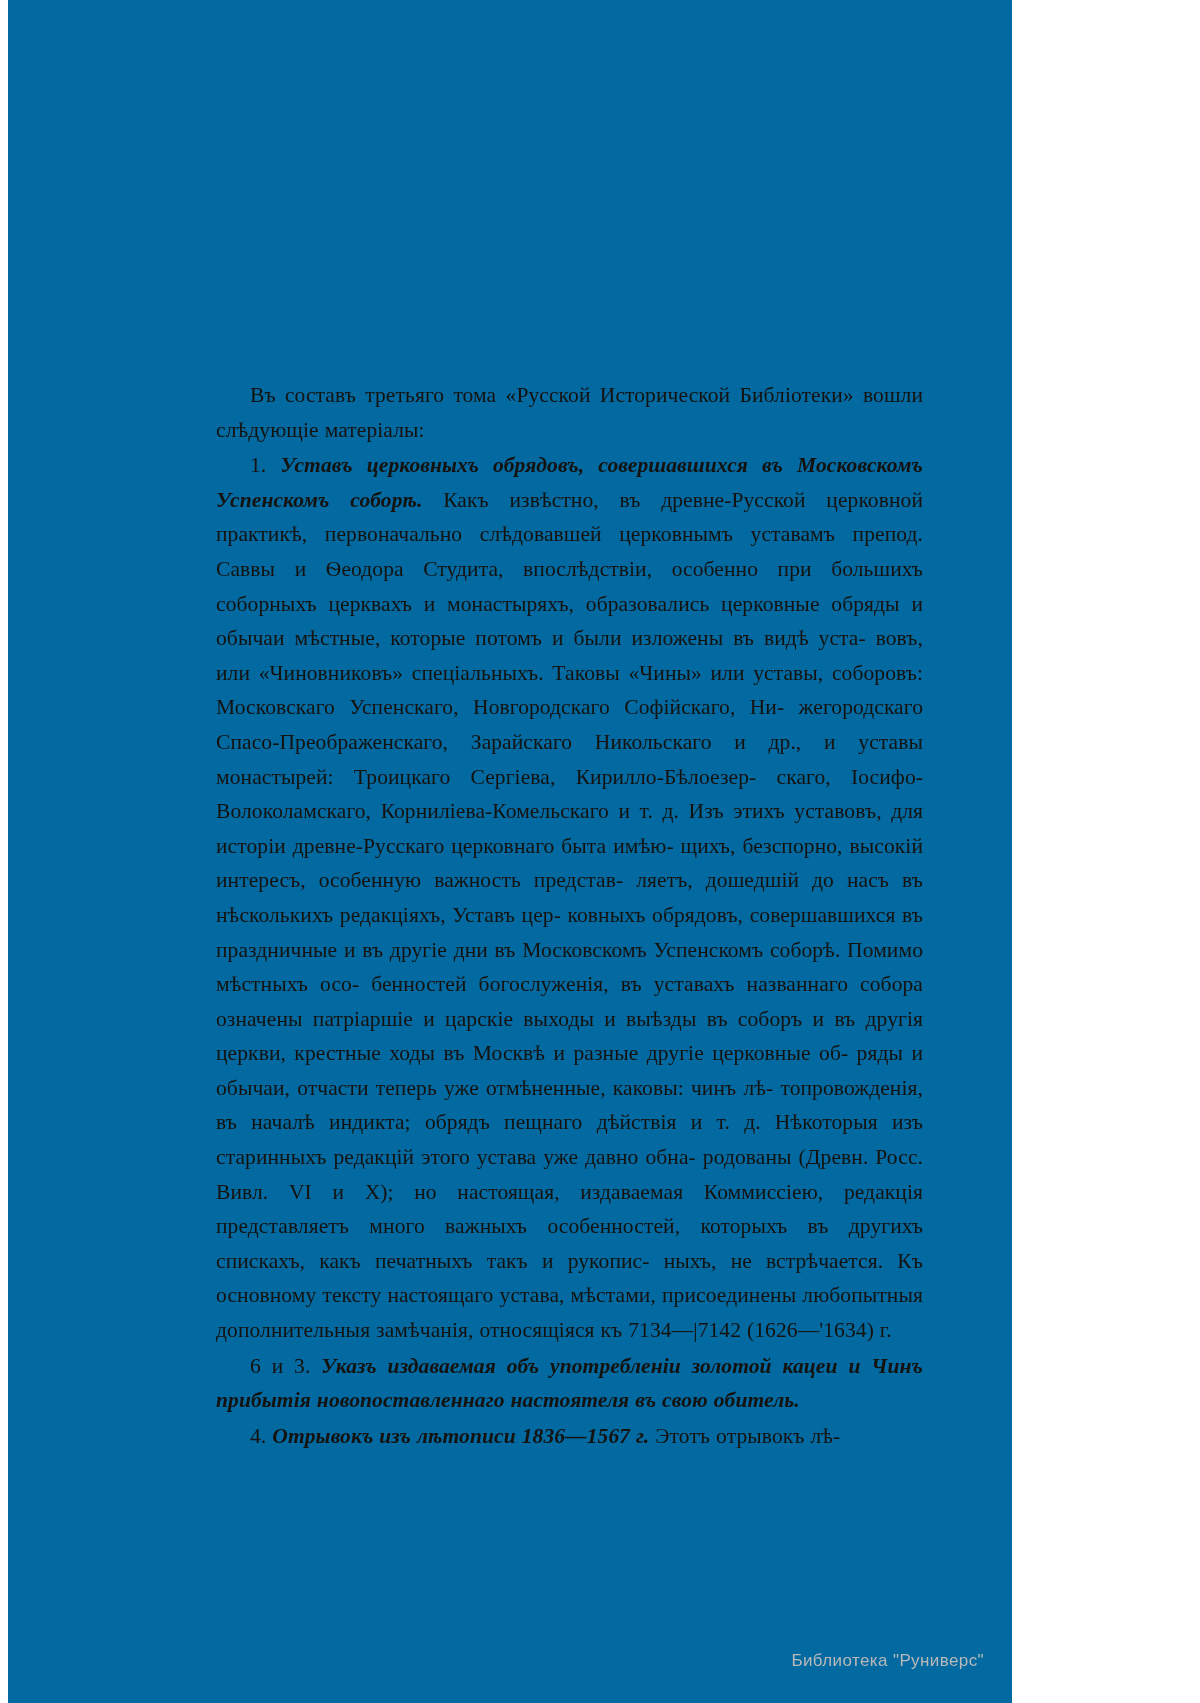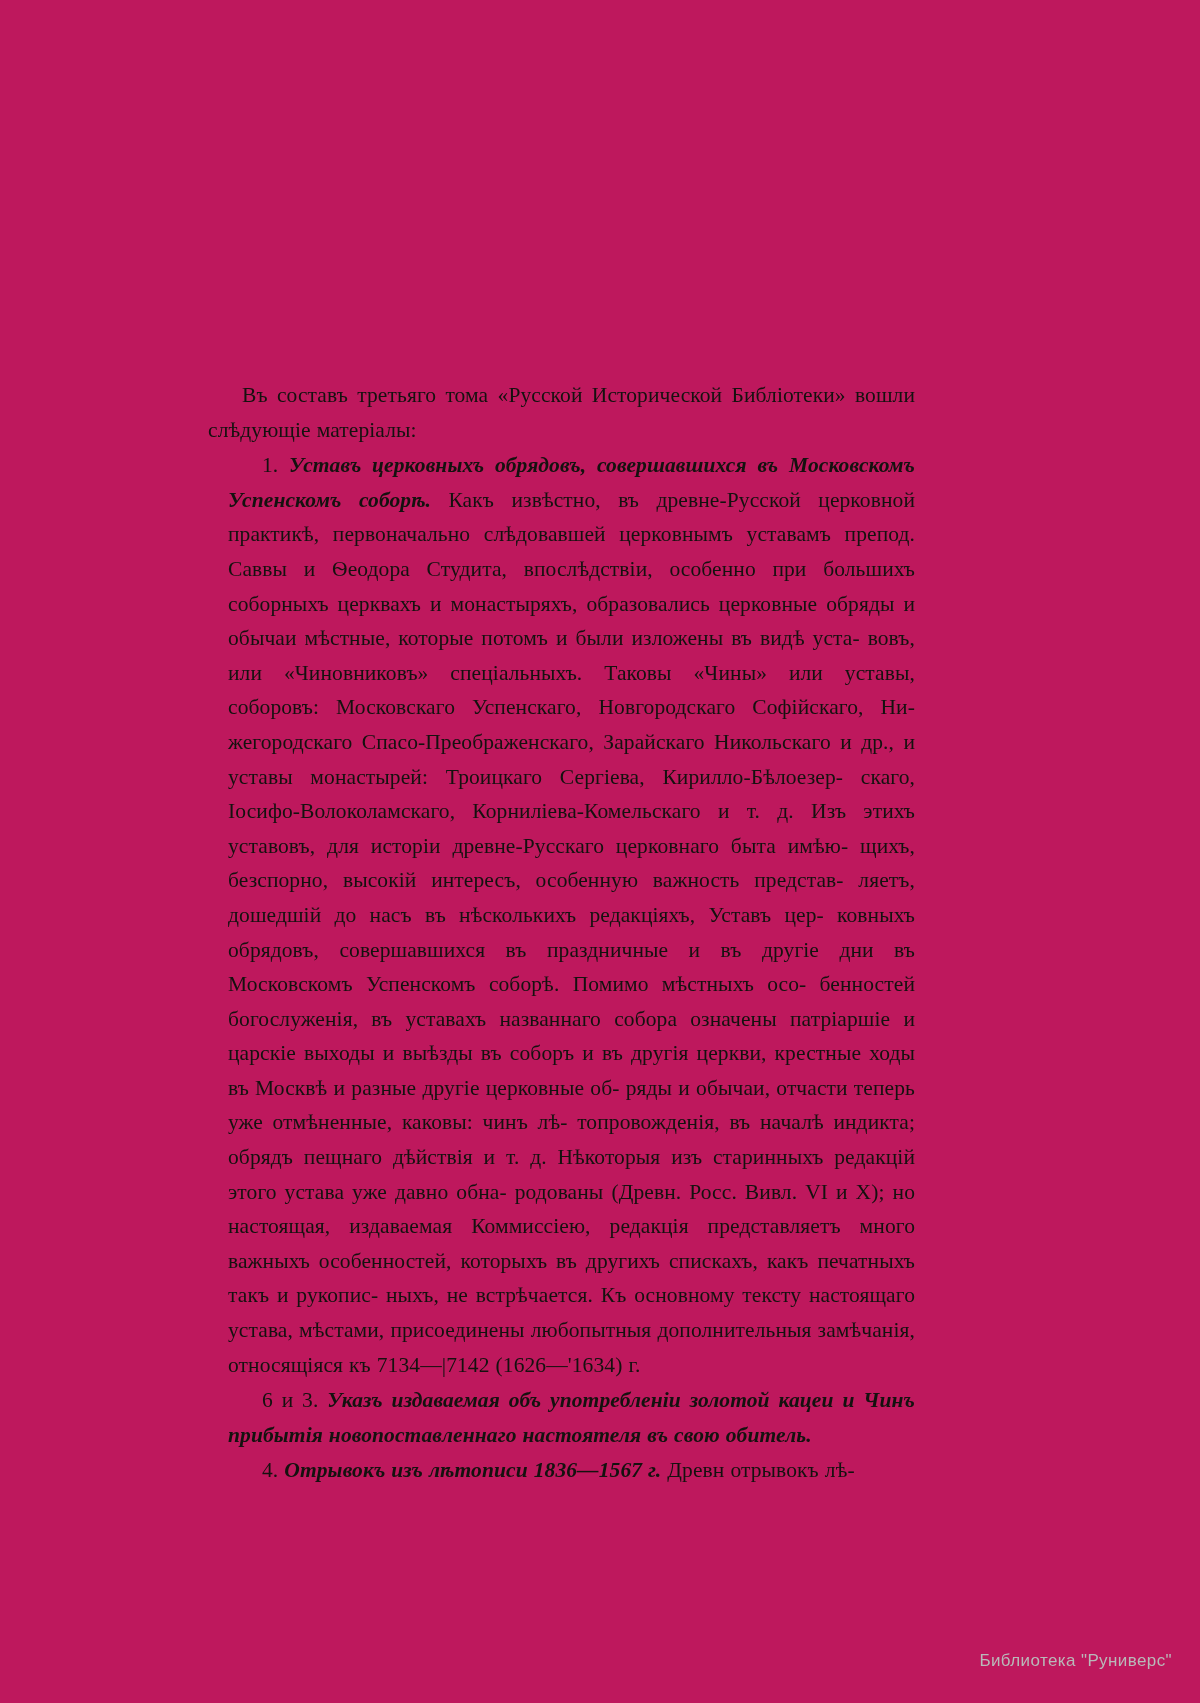--- a/index.html
+++ b/index.html
@@ -10,44 +10,43 @@
     width: 1200px;
     height: 1703px;
     background: #ffffff;
     font-family: "Liberation Serif", serif;
     color: #14120f;
     position: relative;
     overflow: hidden;
   }
   .page {
     position: absolute;
-    left: 0;
+    left: 8px;
     top: 0;
-    width: 1200px;
+    width: 1004px;
     height: 1703px;
-    background: #be185d;
+    background: #0369a1;
   }
   .text-block {
     position: absolute;
     left: 208px;
     top: 378px;
     width: 707px;
   }
   .para {
     font-size: 21.5px;
     line-height: 34.6px;
     text-align: justify;
     text-justify: inter-word;
     margin: 0;
     letter-spacing: 0.1px;
     word-spacing: 0.5px;
   }
   .para + .para {
     margin-top: 1px;
-    margin-left: 20px;
   }
   .indent {
     text-indent: 34px;
   }
   .item-title {
     font-style: italic;
     font-weight: bold;
   }
   .watermark {
     position: absolute;
@@ -73,20 +72,20 @@
 
     <p class="para indent">
       <span>1. </span><span class="item-title">Уставъ церковныхъ обрядовъ, совершавшихся въ Московскомъ Успенскомъ соборѣ.</span><span> Какъ извѣстно, въ древне-Русской церковной практикѣ, первоначально слѣдовавшей церковнымъ уставамъ препод. Саввы и Ѳеодора Студита, впослѣдствіи, особенно при большихъ соборныхъ церквахъ и монастыряхъ, образовались церковные обряды и обычаи мѣстные, которые потомъ и были изложены въ видѣ уста- вовъ, или «Чиновниковъ» спеціальныхъ. Таковы «Чины» или уставы, соборовъ: Московскаго Успенскаго, Новгородскаго Софійскаго, Ни- жегородскаго Спасо-Преображенскаго, Зарайскаго Никольскаго и др., и уставы монастырей: Троицкаго Сергіева, Кирилло-Бѣлоезер- скаго, Іосифо-Волоколамскаго, Корниліева-Комельскаго и т. д. Изъ этихъ уставовъ, для исторіи древне-Русскаго церковнаго быта имѣю- щихъ, безспорно, высокій интересъ, особенную важность представ- ляетъ, дошедшій до насъ въ нѣсколькихъ редакціяхъ, Уставъ цер- ковныхъ обрядовъ, совершавшихся въ праздничные и въ другіе дни въ Московскомъ Успенскомъ соборѣ. Помимо мѣстныхъ осо- бенностей богослуженія, въ уставахъ названнаго собора означены патріаршіе и царскіе выходы и выѣзды въ соборъ и въ другія церкви, крестные ходы въ Москвѣ и разные другіе церковные об- ряды и обычаи, отчасти теперь уже отмѣненные, каковы: чинъ лѣ- топровожденія, въ началѣ индикта; обрядъ пещнаго дѣйствія и т. д. Нѣкоторыя изъ старинныхъ редакцій этого устава уже давно обна- родованы (Древн. Росс. Вивл. VI и X); но настоящая, издаваемая Коммиссіею, редакція представляетъ много важныхъ особенностей, которыхъ въ другихъ спискахъ, какъ печатныхъ такъ и рукопис- ныхъ, не встрѣчается. Къ основному тексту настоящаго устава, мѣстами, присоединены любопытныя дополнительныя замѣчанія, относящіяся къ 7134—|7142 (1626—'1634) г.</span>
     </p>
 
     <p class="para indent">
       <span>6 и 3. </span><span class="item-title">Указъ издаваемая объ употребленіи золотой кацеи и Чинъ прибытія новопоставленнаго настоятеля въ свою обитель.</span>
     </p>
 
     <p class="para indent">
-      <span>4. </span><span class="item-title">Отрывокъ изъ лѣтописи 1836—1567 г.</span><span> Древн отрывокъ лѣ-</span>
+      <span>4. </span><span class="item-title">Отрывокъ изъ лѣтописи 1836—1567 г.</span><span> Этотъ отрывокъ лѣ-</span>
     </p>
 
   </div>
 
   <div class="watermark">Библиотека "Руниверс"</div>
 
 </div>
 
 </body></html>

